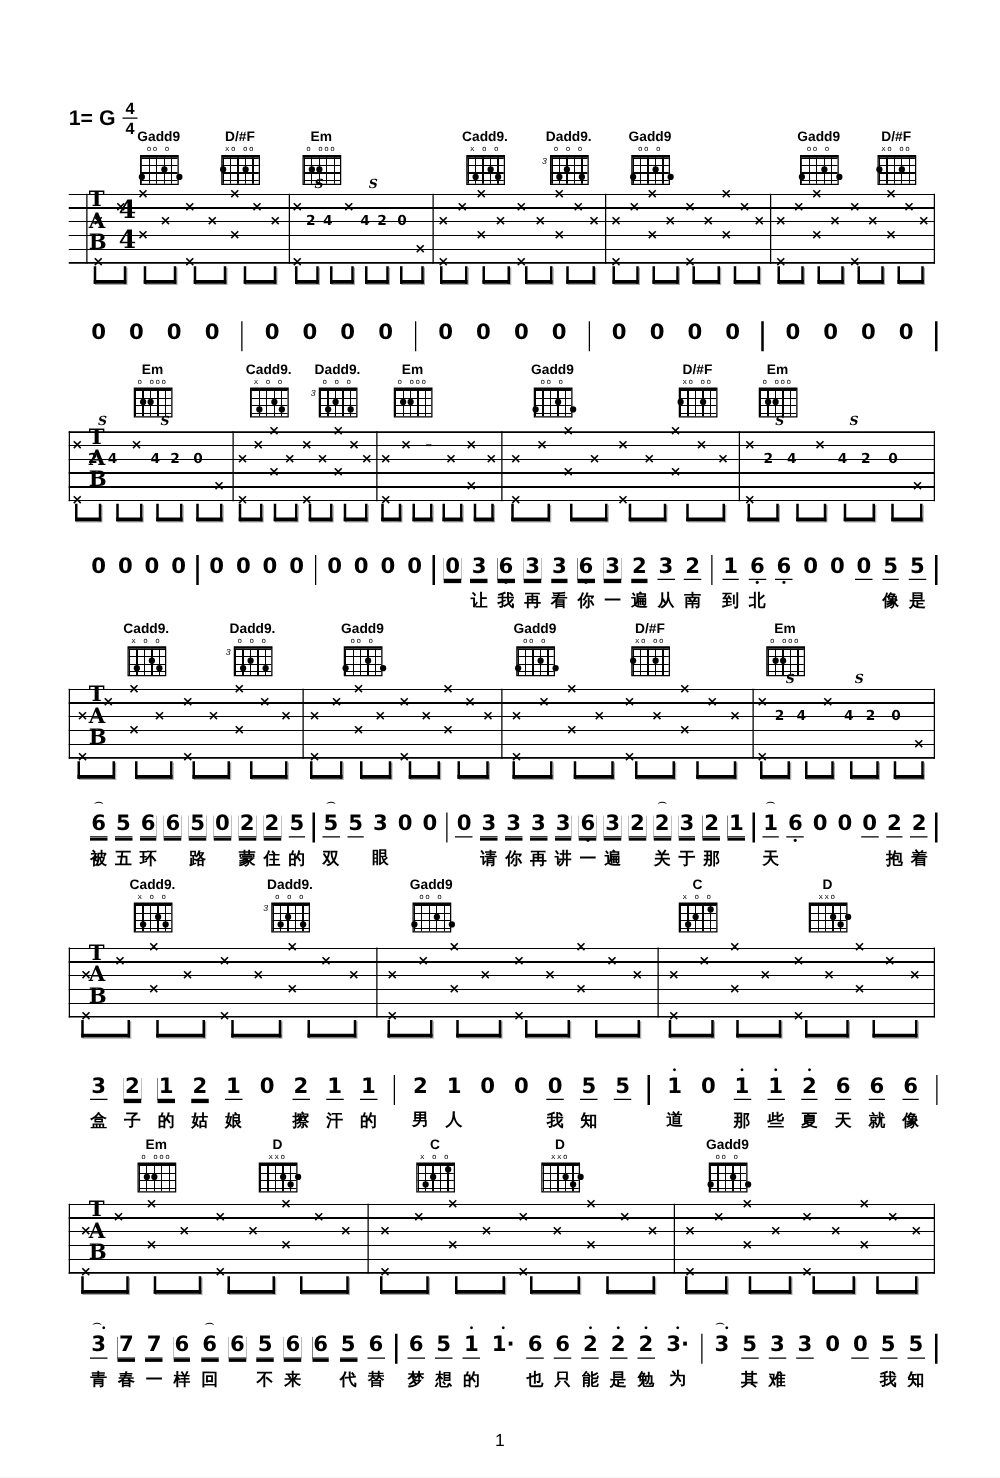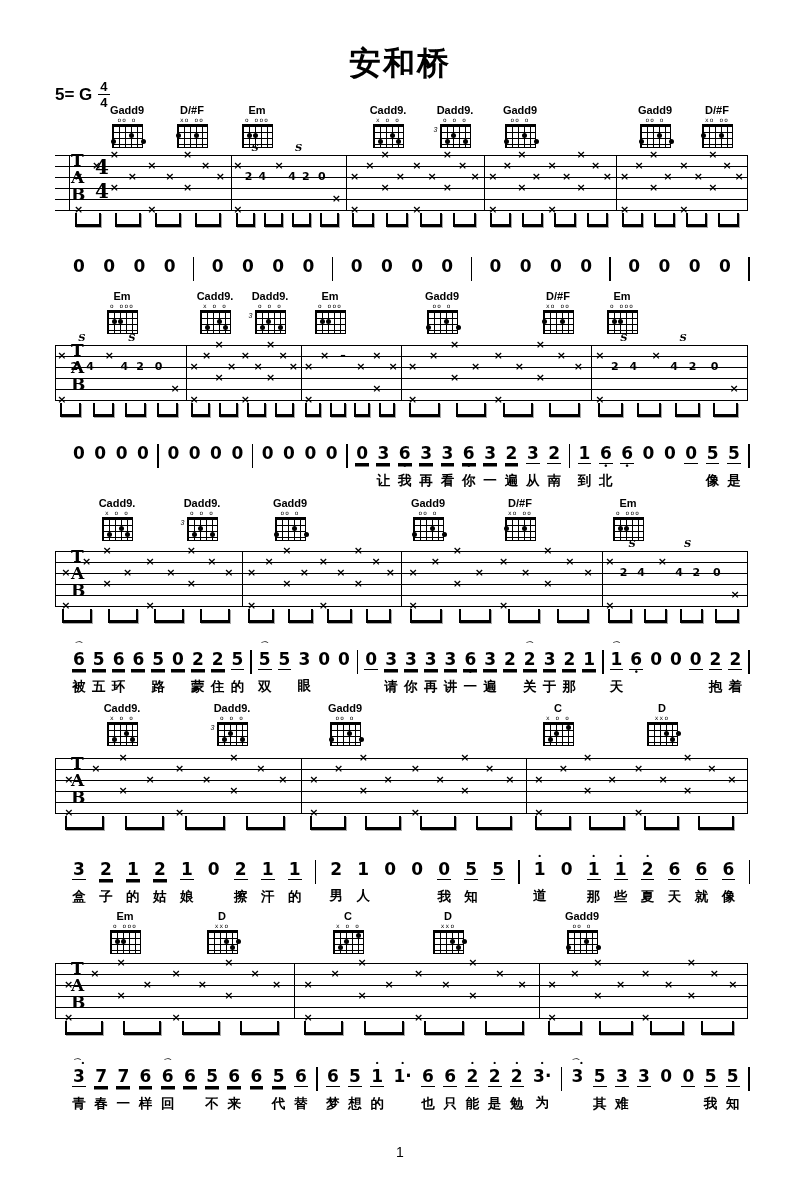--- a/index.html
+++ b/index.html
@@ -56,23 +56,22 @@
   .dnslot { height:5px; font-size:9px; line-height:4px; font-weight:bold; }
   .lyr { height:18px; font-size:13.5px; font-weight:bold; margin-top:3px; white-space:nowrap; }
   .nbar { width:1.5px; height:24px; background:#000; margin-top:9px; }
 
   .pageno { position:absolute; bottom:22px; left:0; width:100%; text-align:center; font-size:14px; }
 </style>
 </head>
 <body>
 
 <div id="sheet">
-  <div class="title">安和桥</div>
   <div class="keysig">
-    <span>5= G</span>
+    <span>1= G</span>
     <span class="frac">
       <span class="top">4</span>
       <span class="bot">4</span>
     </span>
   </div>
   <div id="score">
       <div class="chord" style="left: 104px; top: 105px;">
         <div class="cname">Gadd9</div>
         <div class="markers"> oo o </div>
         <div class="grid">

